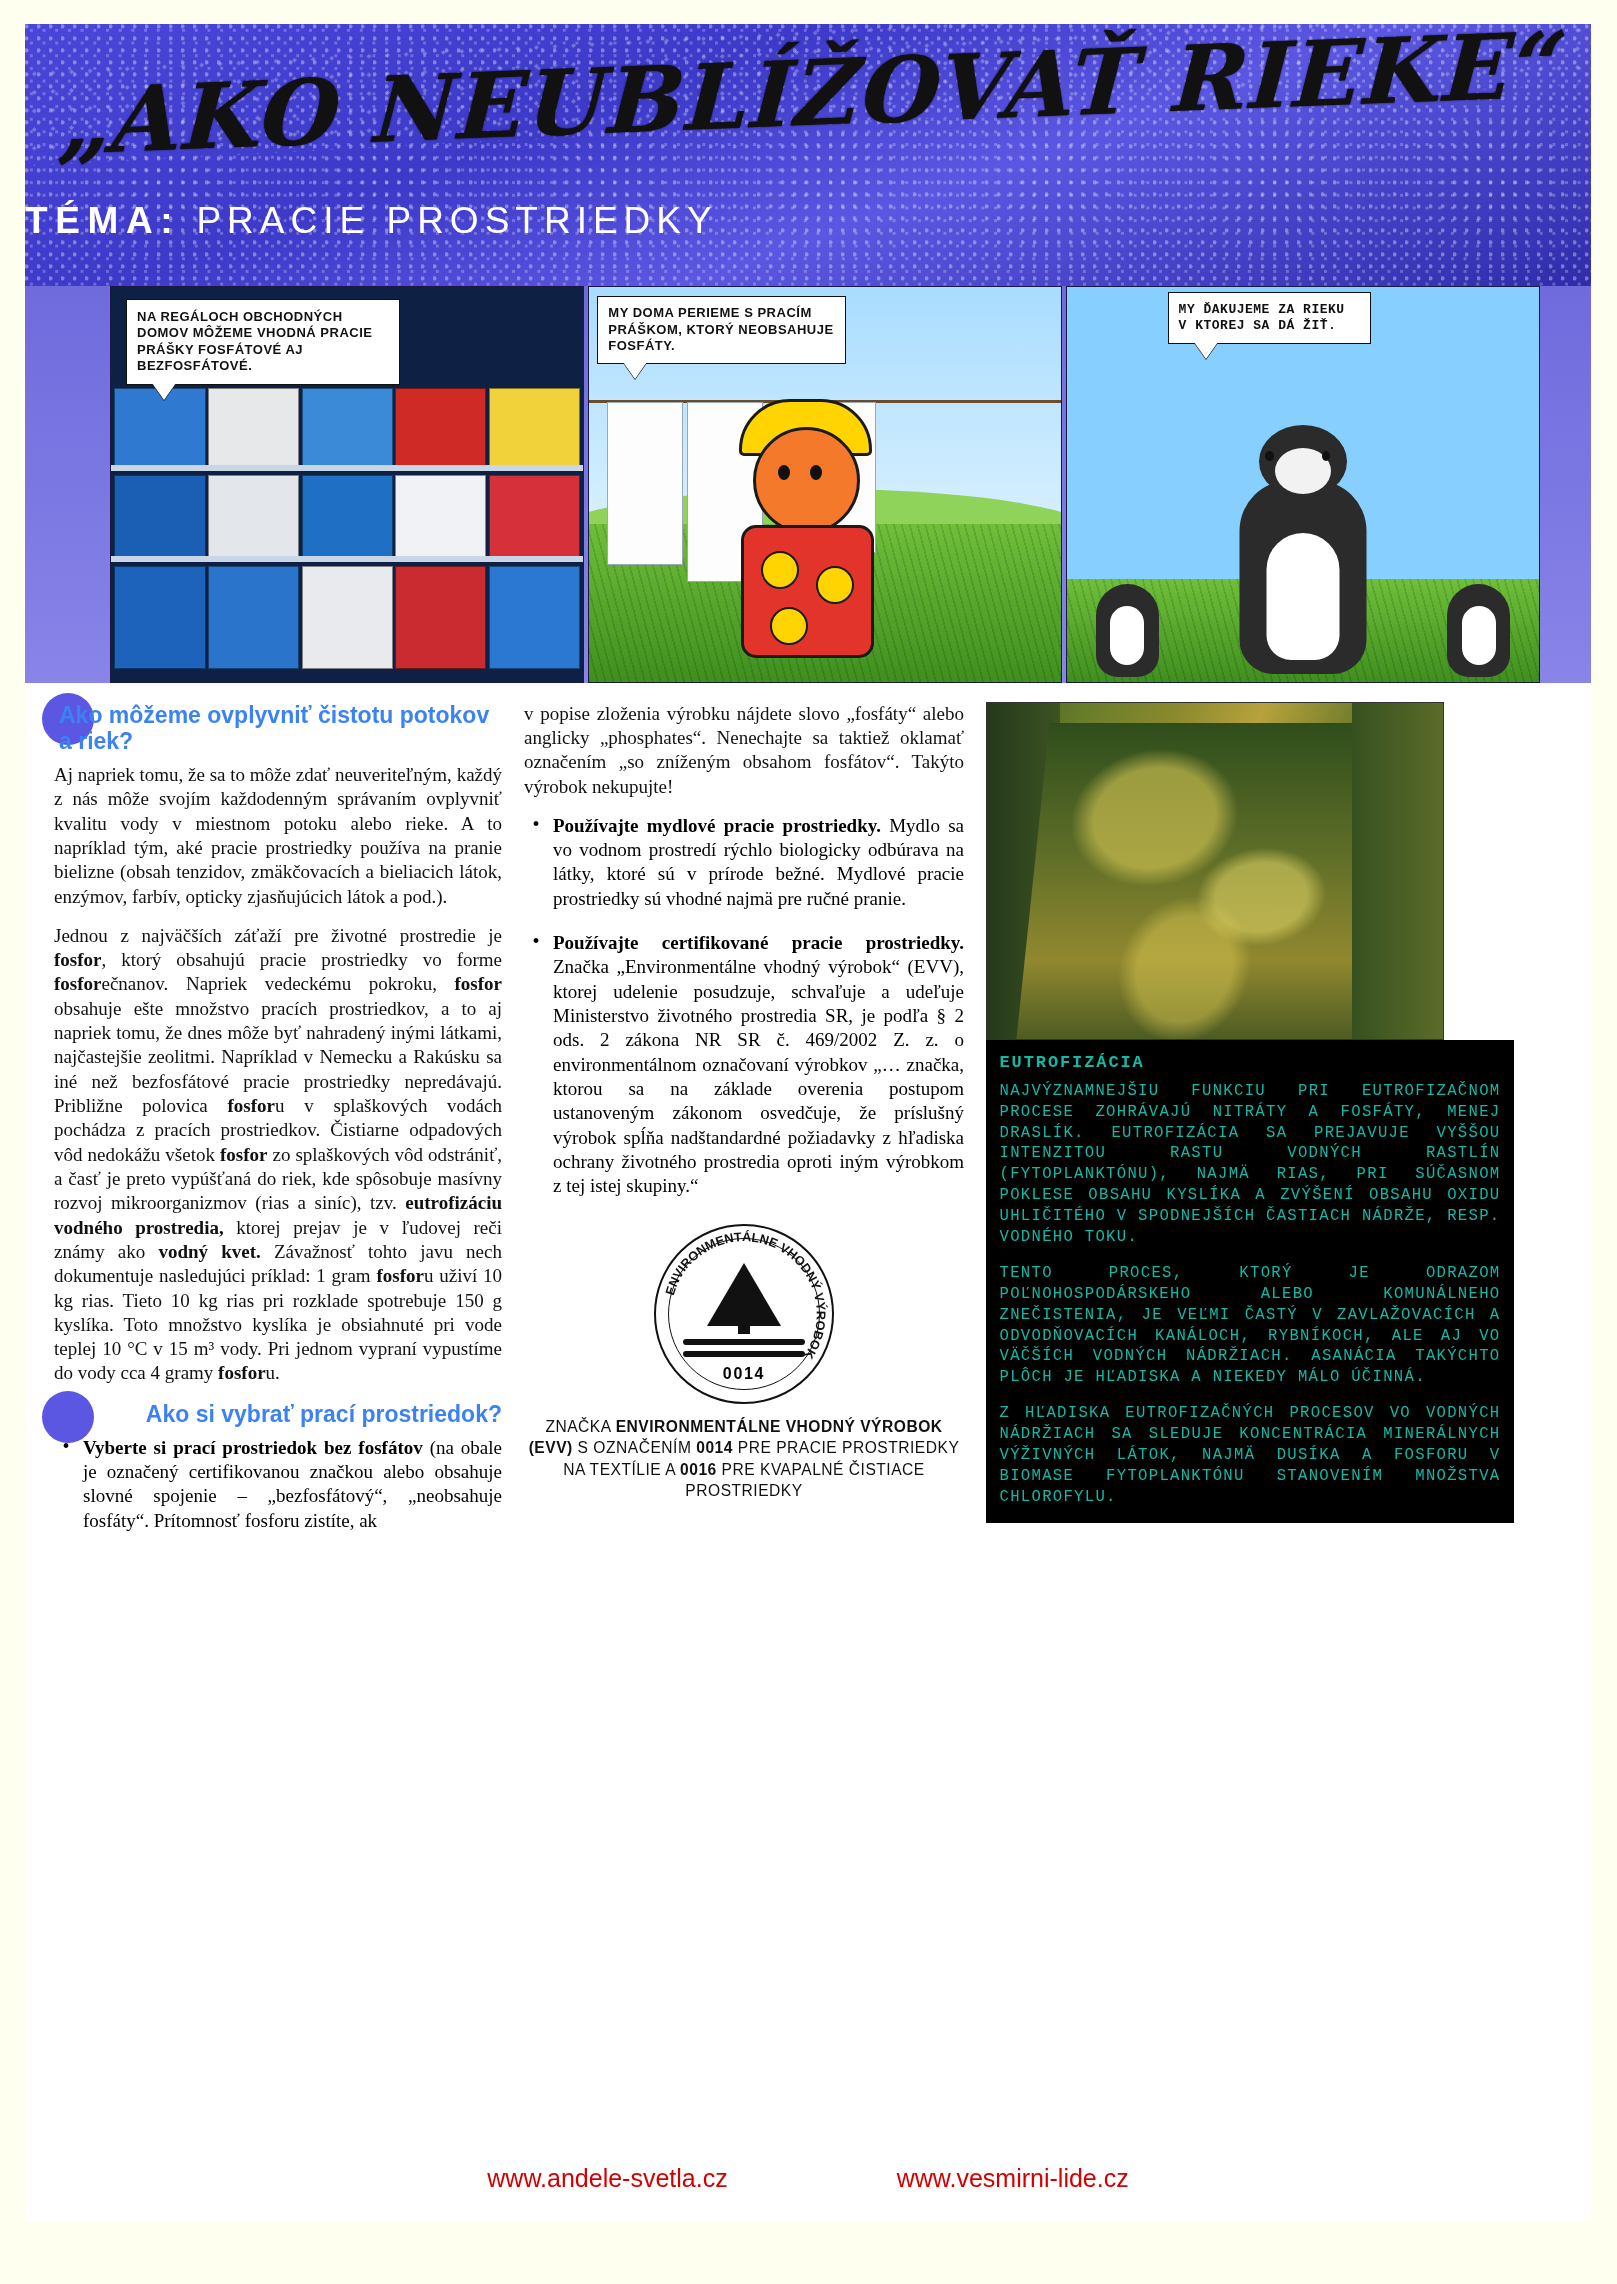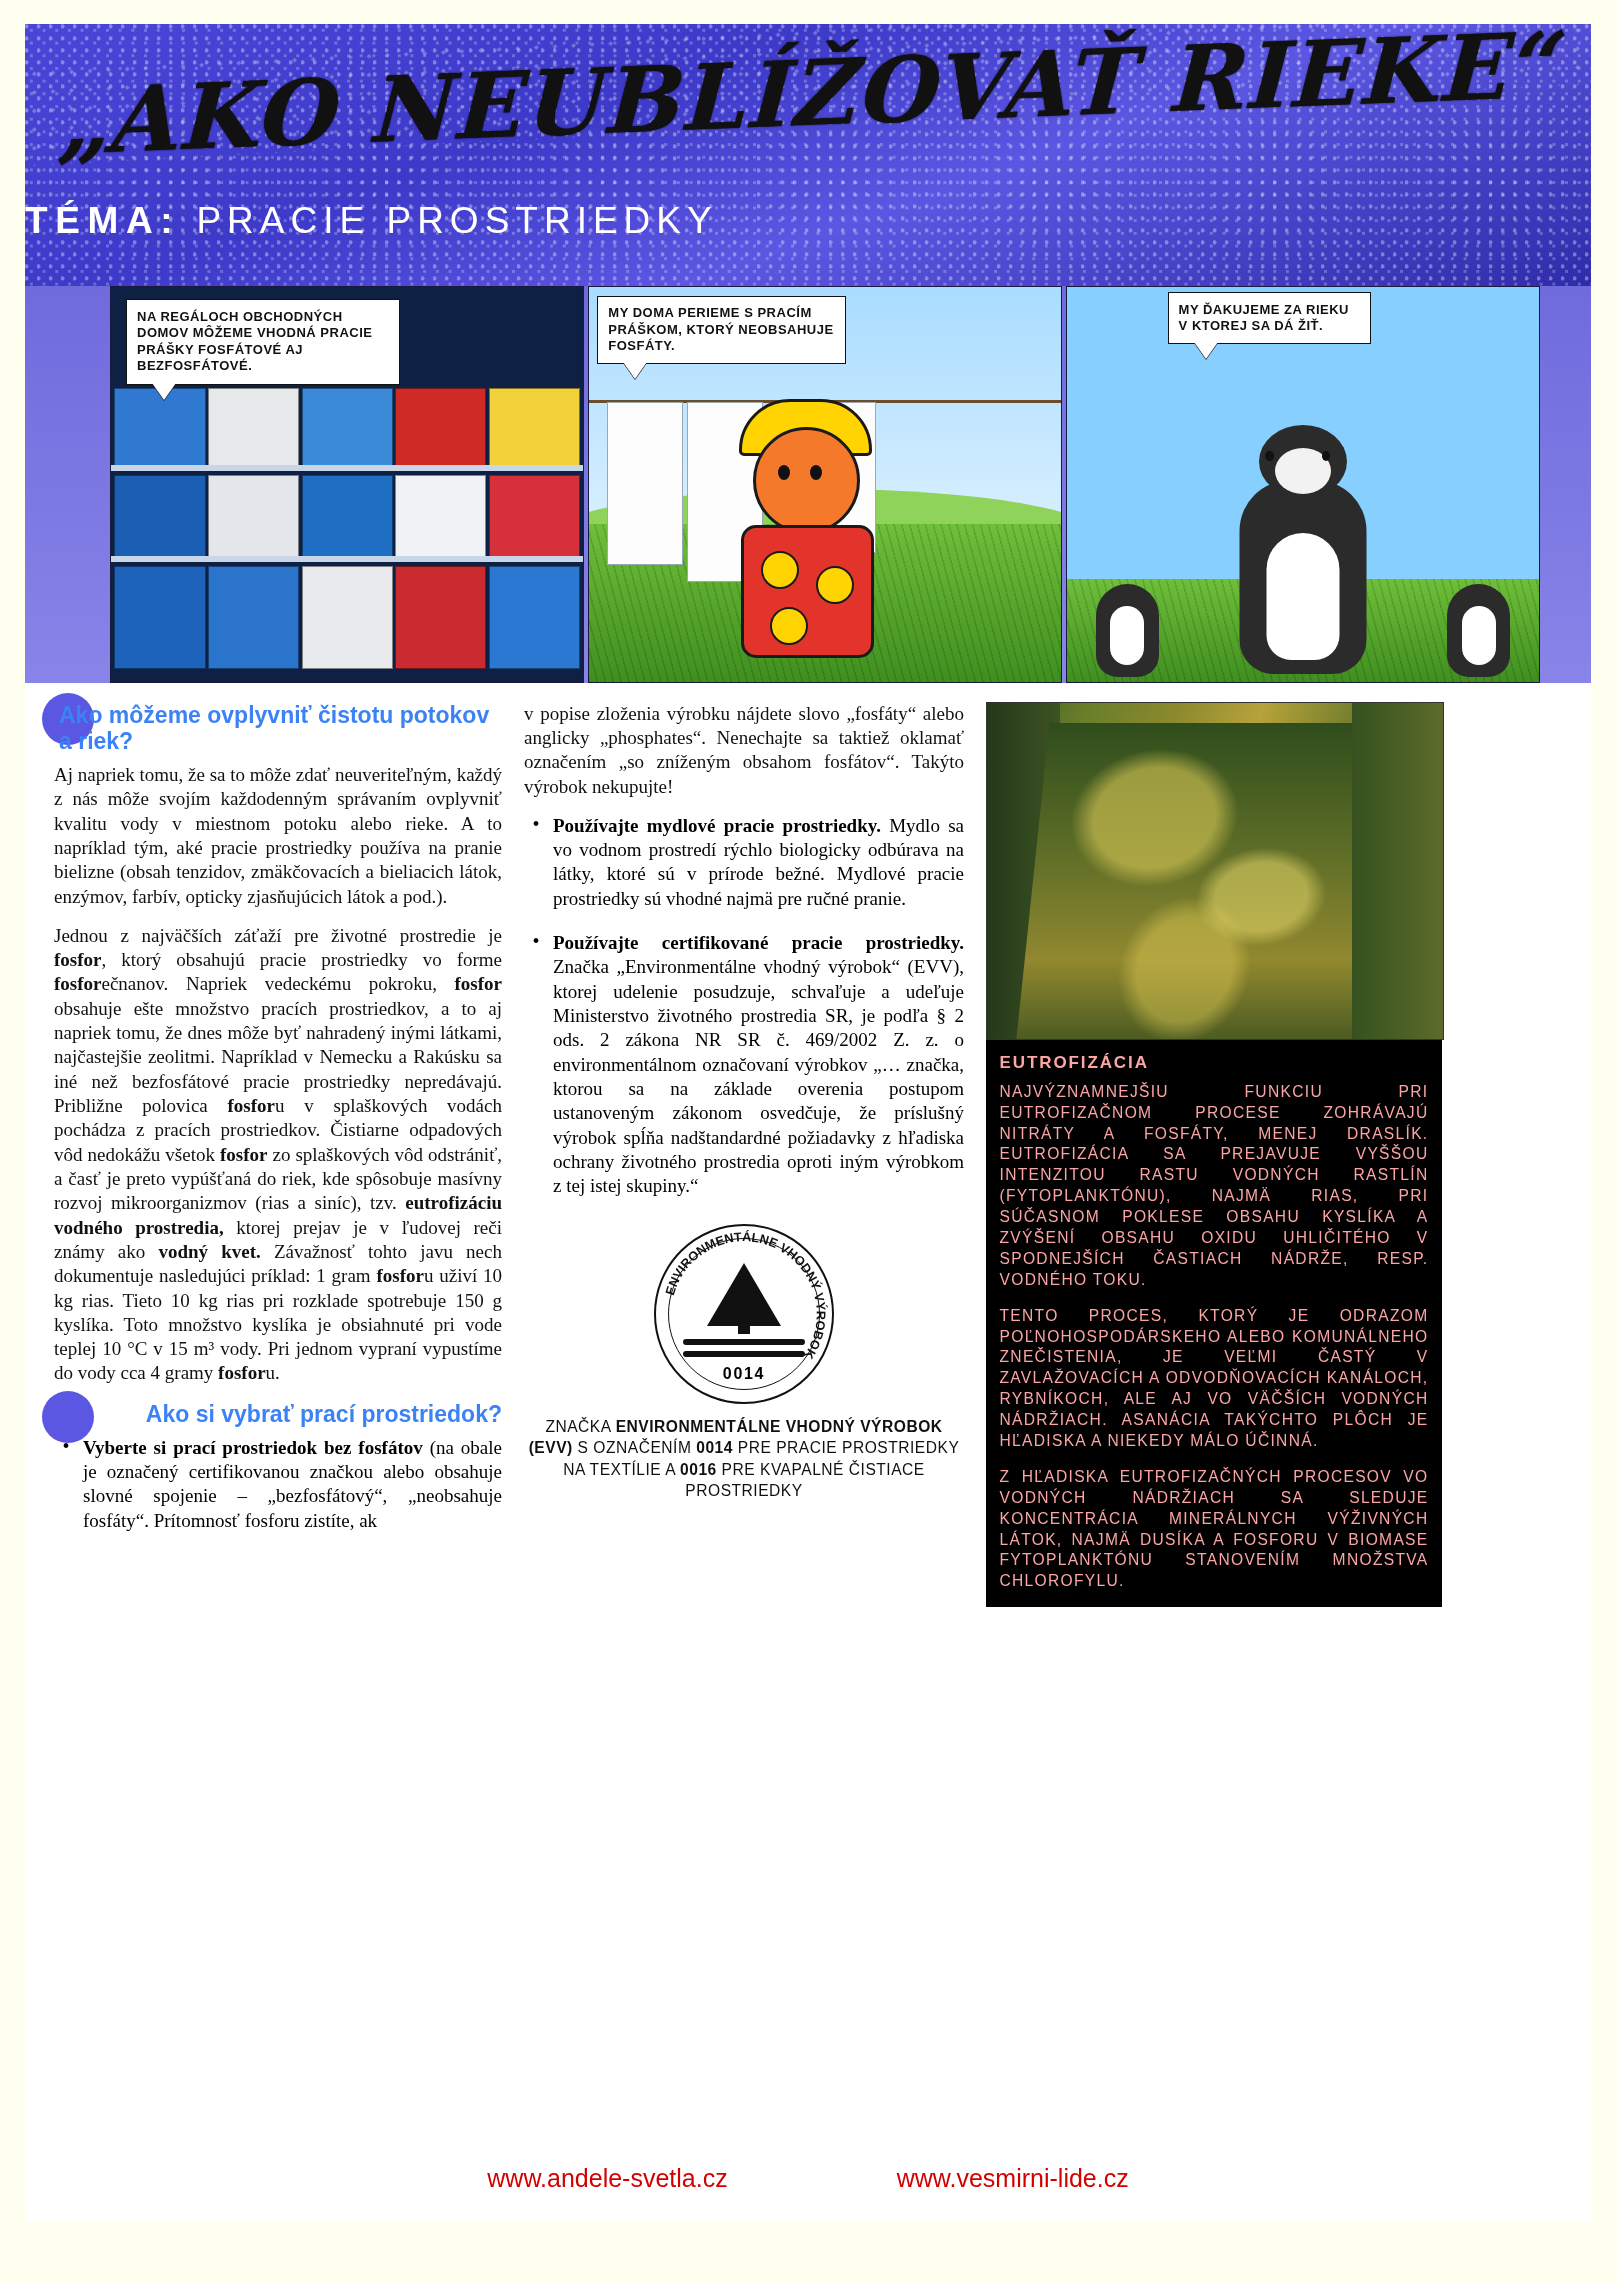--- a/index.html
+++ b/index.html
@@ -224,26 +224,26 @@
       radial-gradient(ellipse at 42% 78%, rgba(225,205,85,.45) 0 15%, transparent 21%),
       linear-gradient(180deg,#2f4d1c 0%, #5d6d27 40%, #91882f 75%, #4d5c22 100%);
     transform:skewX(-6deg);
   }
   .photo .bank-l { position:absolute; left:0; top:0; bottom:0; width:16%;
     background:linear-gradient(90deg,#24391a,#3d5322); }
   .photo .bank-r { position:absolute; right:0; top:0; bottom:0; width:20%;
     background:linear-gradient(270deg,#5c6b2a,#36511f); }
 
   .blackbox {
-    width:456px;
+    width:528px;
     background:#000;
-    color:#fca5a5;
+    color:#14b8a6;
     padding:12px 13.5px 15px 13.5px;
     box-sizing:border-box;
-    font-family:Liberation Sans, sans-serif;
+    font-family:Liberation Mono, monospace;
   }
   .blackbox h3 {
     margin:1.7px 0 8.5px 0;
     font-size:17px;
     letter-spacing:1.9px;
     font-weight:bold;
   }
   .blackbox p {
     margin:0 0 15px 0;
     font-size:15.6px;
@@ -376,21 +376,21 @@
       <div class="otter-head"></div>
       <div class="otter-face"></div>
       <div class="otter-eye" style="left:42%"></div>
       <div class="otter-eye" style="left:54%"></div>
       <div class="otter-pup" style="left:29px;">
         <div class="pb"></div>
       </div>
       <div class="otter-pup" style="right:29px;">
         <div class="pb"></div>
       </div>
-      <div class="bubble" style="left:101px; top:5px; width:181px;">MY ĎAKUJEME ZA RIEKU V KTOREJ SA DÁ ŽIŤ.</div>
+      <div class="bubble" style="left:101px; top:5px; width:181px;font-family:Liberation Mono, monospace;">MY ĎAKUJEME ZA RIEKU V KTOREJ SA DÁ ŽIŤ.</div>
     </div>
   </div>
 
   <div class="body">
 
     <div class="col left">
       <h2 class="head">
         <span class="bluedot" style="left:-12px; top:-8.5px;"></span>
         <span>Ako môžeme ovplyvniť čistotu potokov a riek?</span>
       </h2>

